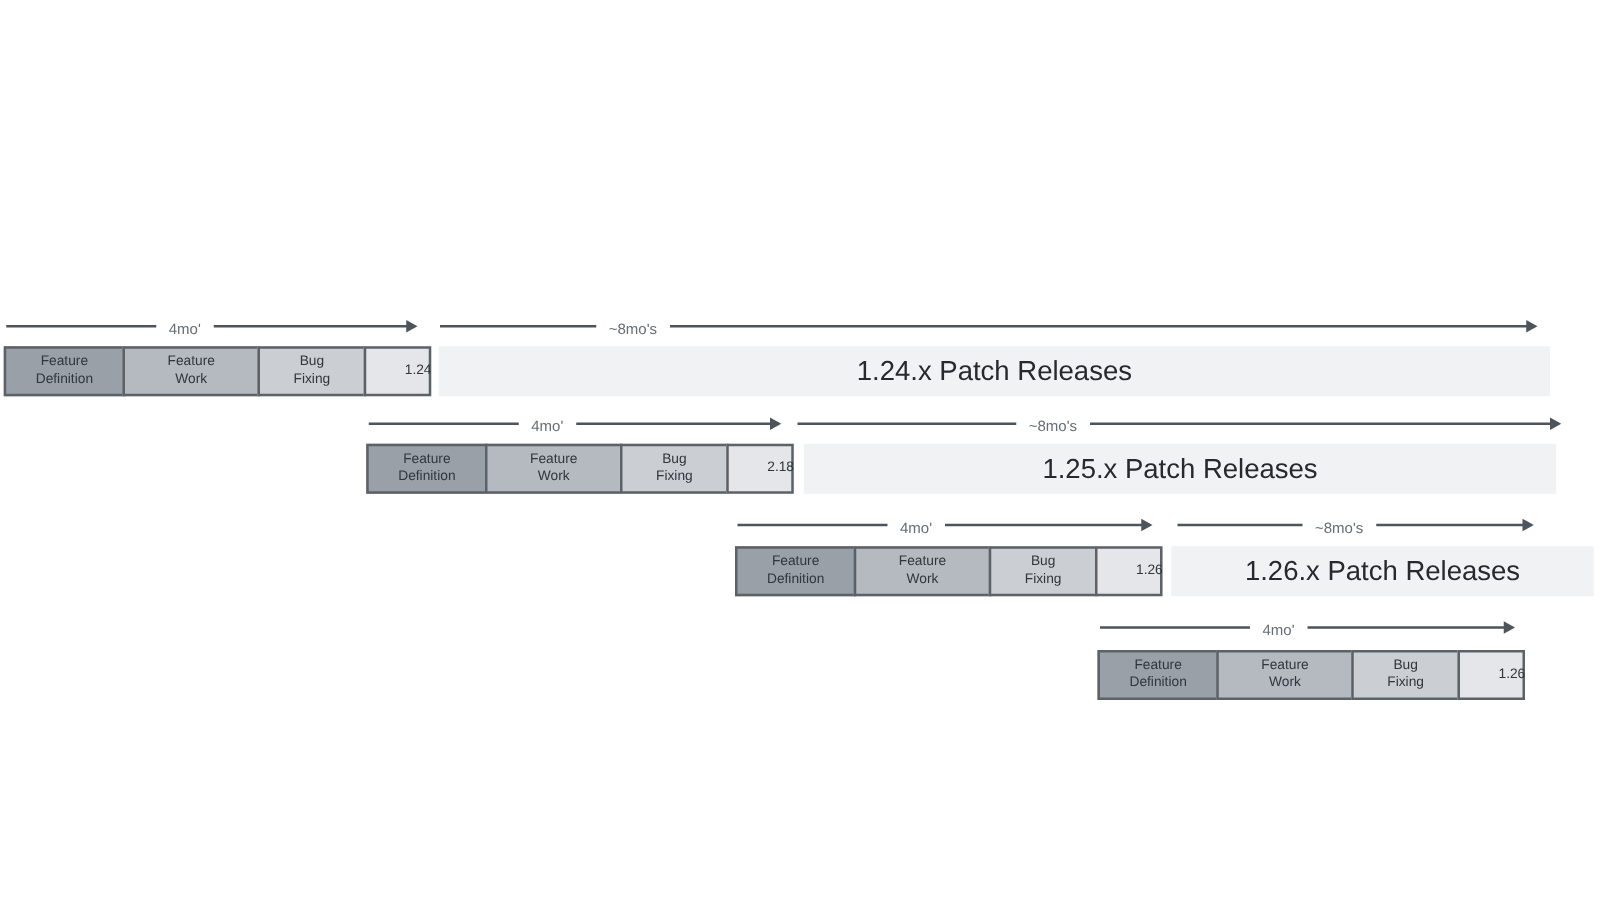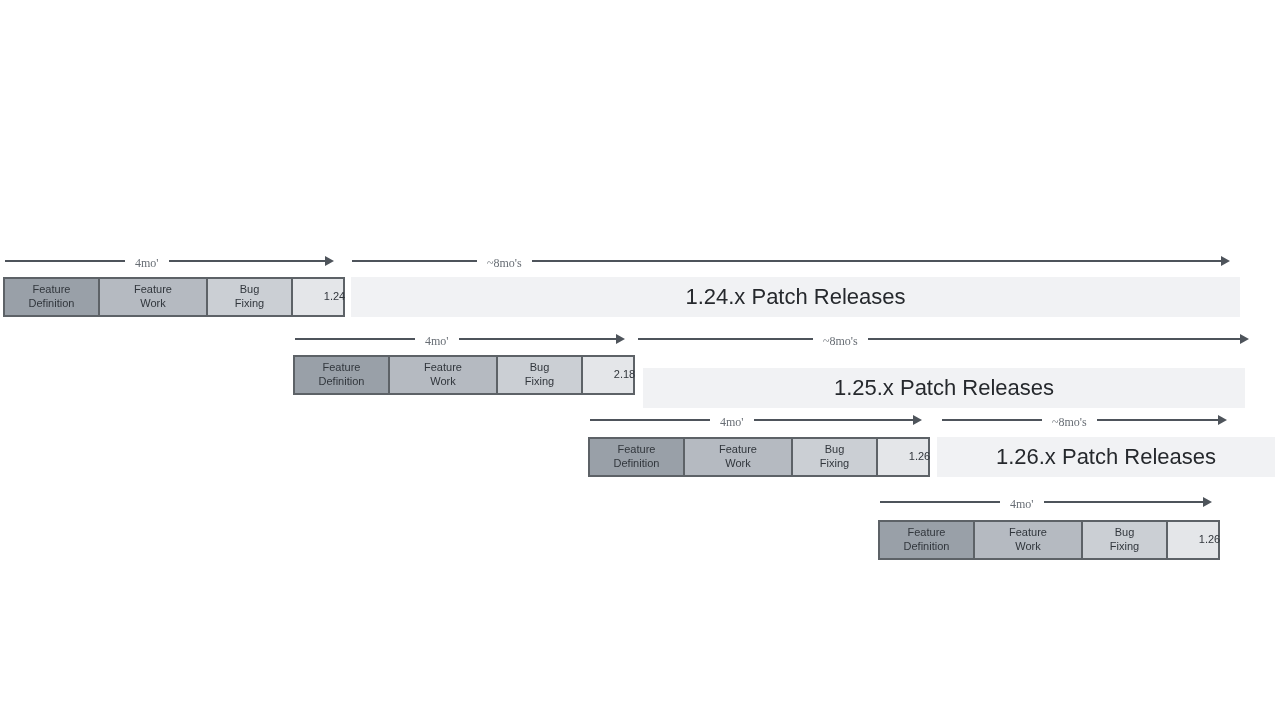--- a/index.html
+++ b/index.html
@@ -21,21 +21,20 @@
     width:1280px;height:719px;
     background:#ffffff;
     overflow:hidden;
     font-family:"Liberation Sans", sans-serif;
   }
   .arrow{
     position:absolute;
     display:flex;
     align-items:center;
     height:14px;
-    font-family:Liberation Serif, serif;
   }
   .seg{
     height:0;
     border-top:2px solid var(--arrow);
   }
   .seg.grow{flex:1;}
   .head{position:relative;}
   .head::after{
     content:"";
     position:absolute;
@@ -140,21 +139,21 @@
       <span>Work</span>
     </div>
     <div class="box w-bf">
       <span>Bug</span>
       <span>Fixing</span>
     </div>
     <div class="box w-ver">
       <span>2.18</span>
     </div>
   </div>
-  <div class="patch-bar" style="left:643px;top:368px;width:602px">1.25.x Patch Releases</div>
+  <div class="patch-bar" style="left:643px;top:355px;width:602px">1.25.x Patch Releases</div>
 
   <div class="arrow" style="left:590px;top:413px;width:330px">
     <span class="seg" style="width:120px"></span>
     <span class="arrow-label">4mo'</span>
     <span class="seg grow head"></span>
   </div>
   <div class="arrow" style="left:942px;top:413px;width:283px">
     <span class="seg" style="width:100px"></span>
     <span class="arrow-label">~8mo's</span>
     <span class="seg grow head"></span>

